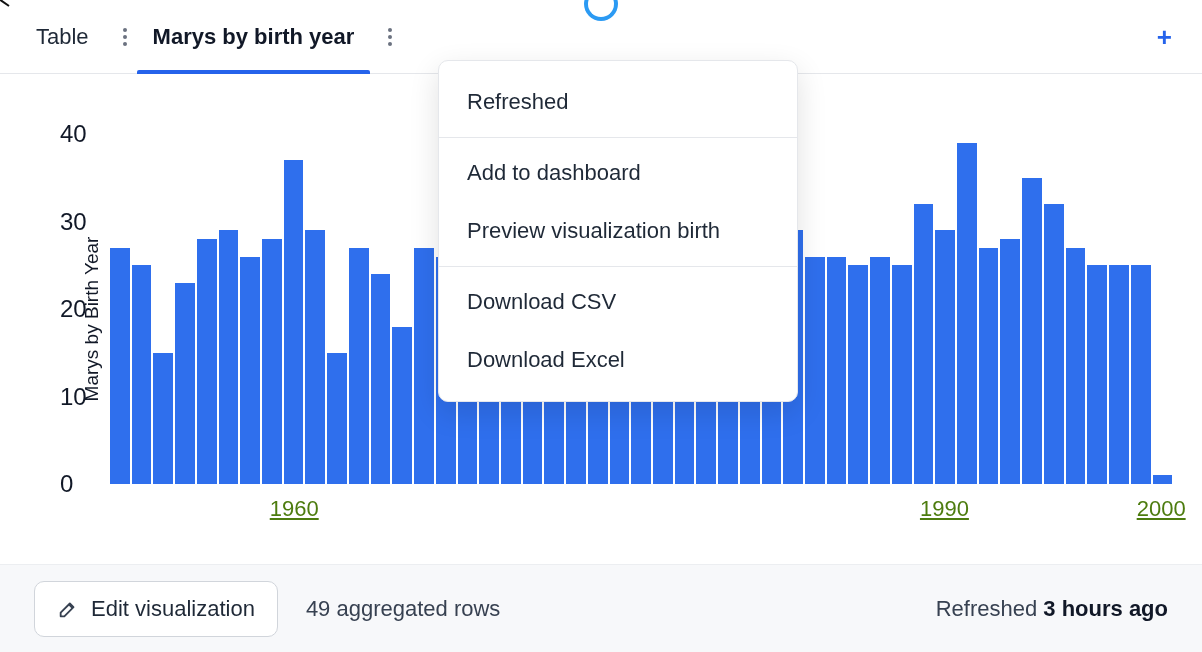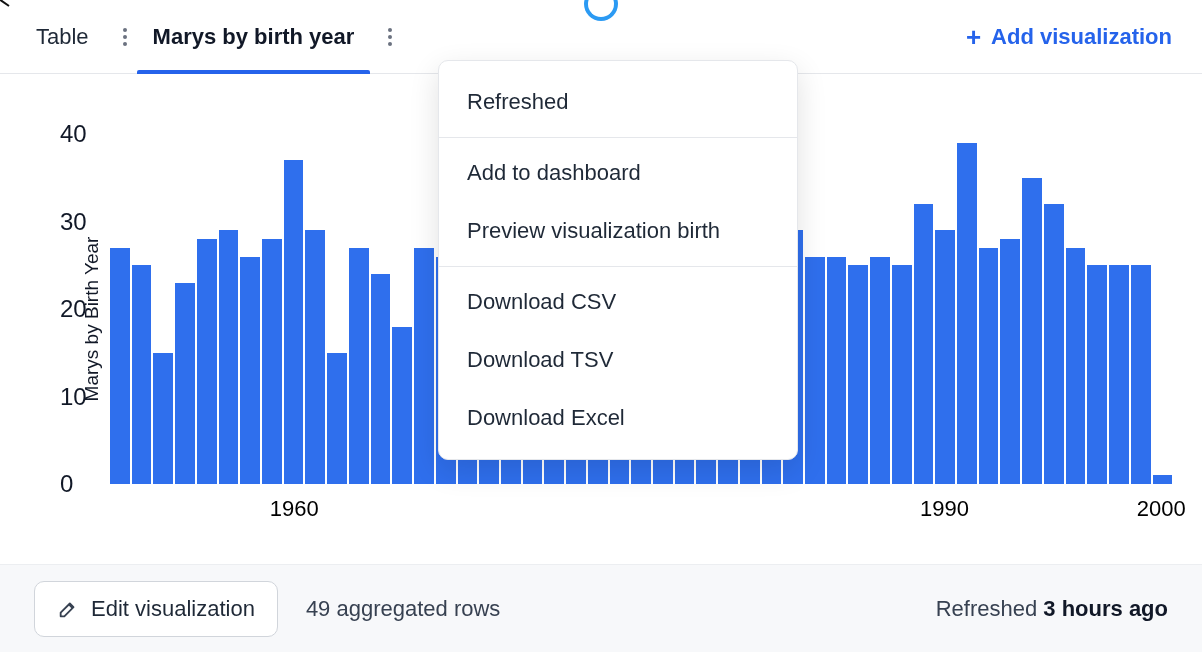--- a/index.html
+++ b/index.html
@@ -131,22 +131,23 @@
   }
   .bar {
     flex: 1;
     background: #2f6fed;
   }
   
   .xtick {
     position: absolute;
     bottom: -38px;
     font-size: 22px;
-    color: #000000;
+    color: #4d7c0f;
     transform: translateX(-50%);
+    text-decoration: underline;
   }
 
   
   .menu {
     position: absolute;
     top: 60px;
     left: 438px;
     width: 360px;
     background: #fff;
     border: 1px solid #e5e7eb;
@@ -237,21 +238,20 @@
     <span>Marys by birth year</span>
   </div>
   <div class="tab-kebab">
     <span></span>
       <span></span>
       <span></span>
   </div>
   <div class="spacer"></div>
   <div class="add-viz">
     <span class="plus-icon">+</span>
-    <span>Add visualization</span>
   </div>
 </div>
 
 <div class="chart-area">
   <div class="ylabel">Marys by Birth Year</div>
   <div class="plot">
     <div class="ytick yt0">0</div>
     <div class="ytick yt10">10</div>
     <div class="ytick yt20">20</div>
     <div class="ytick yt30">30</div>
@@ -313,21 +313,20 @@
   </div>
 </div>
 
 <div class="menu">
   <div class="menu-item">Refreshed</div>
   <div class="menu-sep"></div>
   <div class="menu-item">Add to dashboard</div>
   <div class="menu-item">Preview visualization birth</div>
   <div class="menu-sep"></div>
   <div class="menu-item">Download CSV</div>
-  <div class="menu-item">Download TSV</div>
   <div class="menu-item">Download Excel</div>
 </div>
 
 <div class="footer">
   <div class="edit-btn">
     <svg class="edit-icon" viewBox="0 0 24 24">
       <path d="M4 20h4l10-10-4-4L4 16v4z" fill="none" stroke="#374151" stroke-width="2" stroke-linejoin="round"></path>
       <path d="M13 7l4 4" fill="none" stroke="#374151" stroke-width="2"></path>
     </svg>
     <span>Edit visualization</span>

